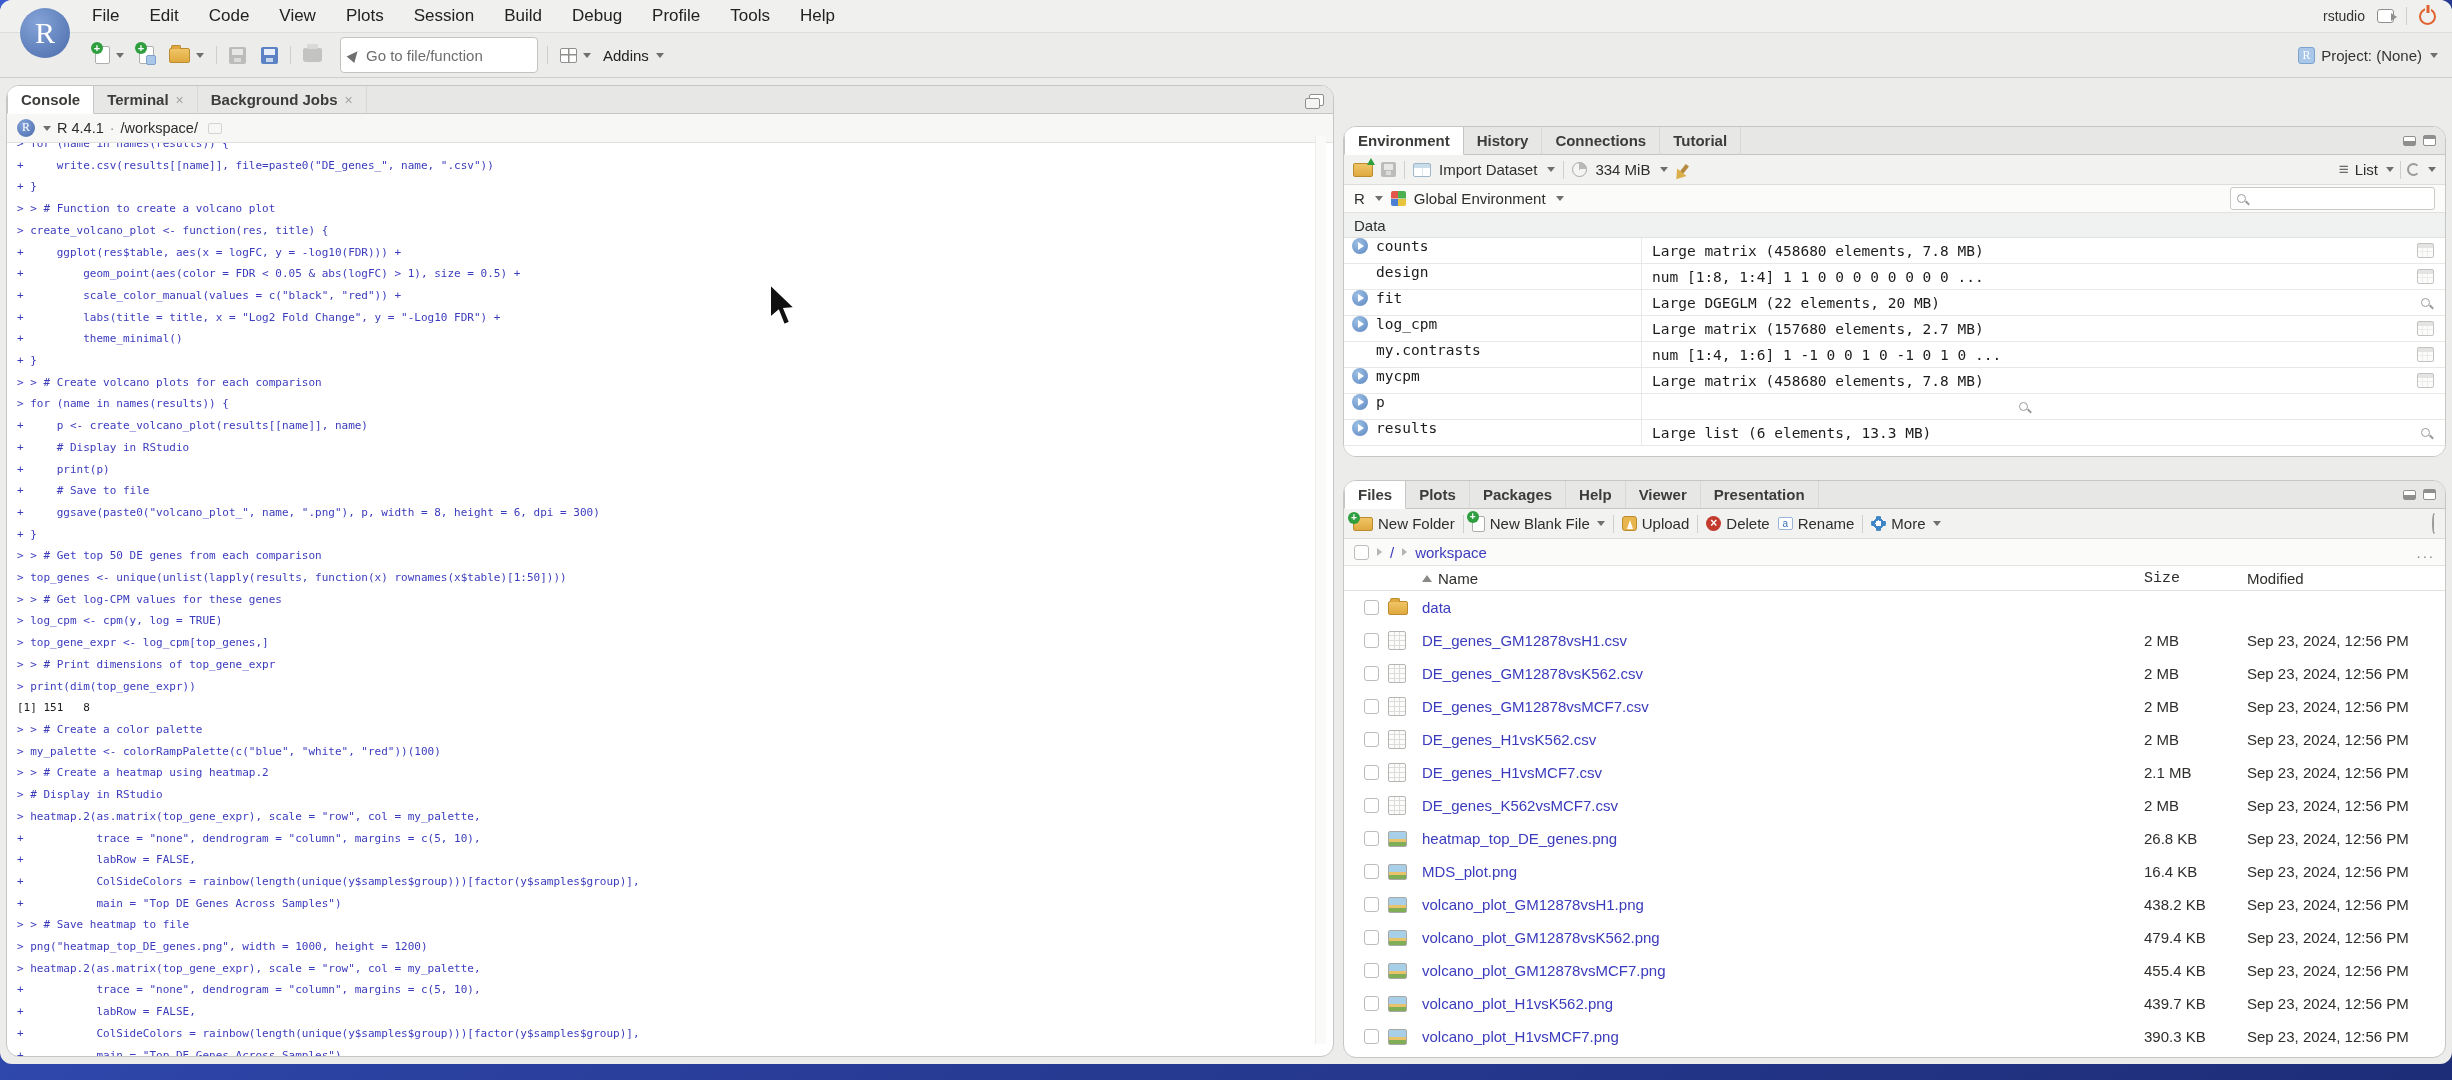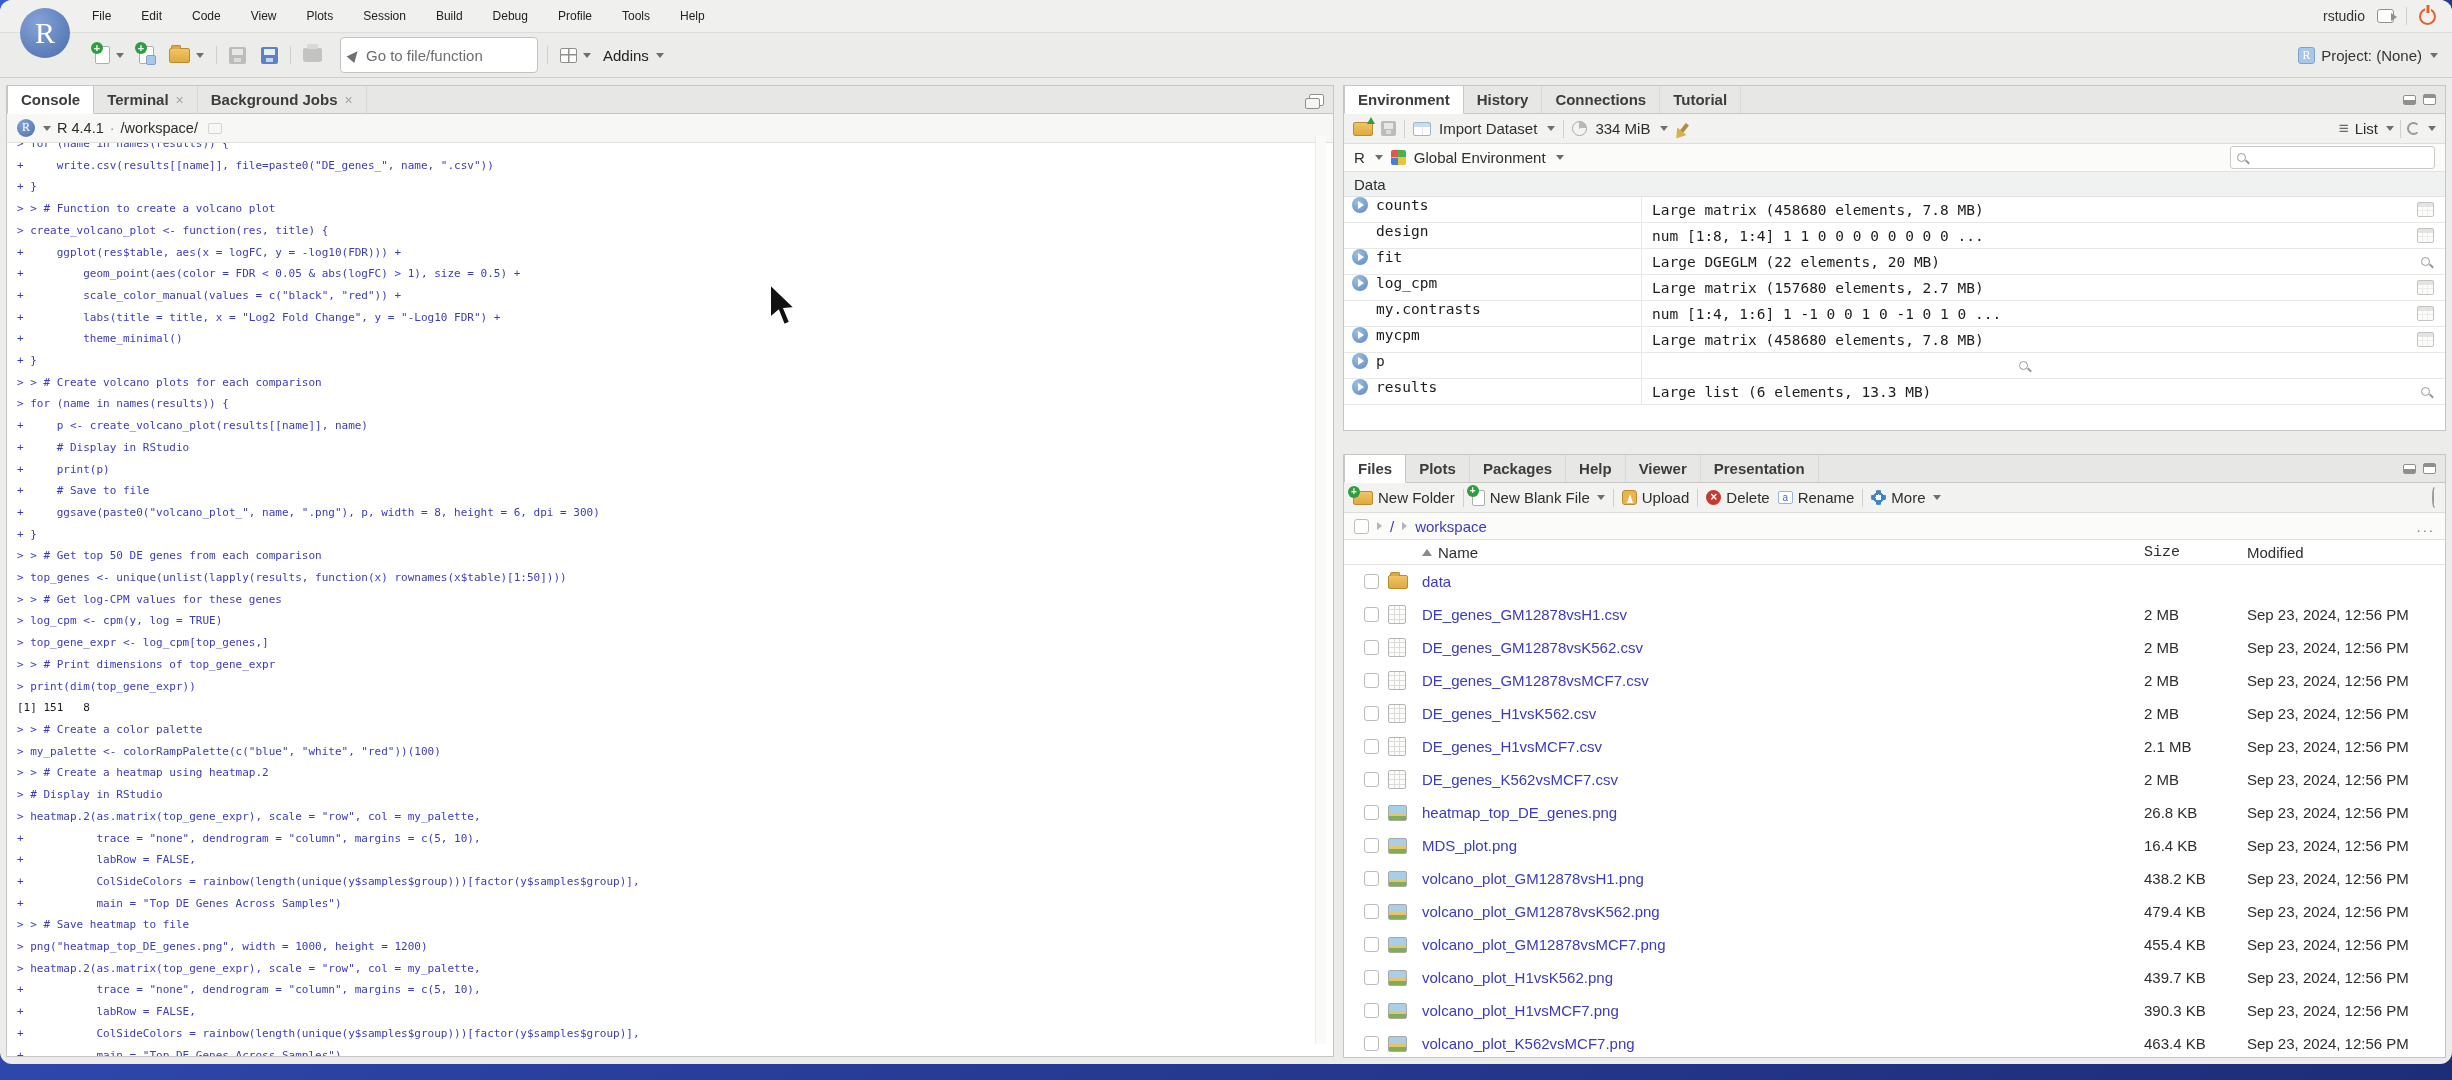--- a/index.html
+++ b/index.html
@@ -10,21 +10,21 @@
   .window { position:absolute; top:0; left:0; width:2452px; height:1064px;
     background:#ececea; border-radius:12px; overflow:hidden; }
 
   
   .menubar { height:33px; display:flex; align-items:center; background:#f0f0ee;
     border-bottom:1px solid #dcdcda; padding-right:16px; }
   .rball-big { position:absolute; top:8px; left:20px; width:50px; height:50px; border-radius:50%;
     background:radial-gradient(circle at 35% 30%, #84a3d8, #4a6cab); z-index:5;
     display:flex; align-items:center; justify-content:center;
     color:#fff; font-family:"Liberation Serif", serif; font-size:30px; }
-  .menus { display:flex; gap:30px; margin-left:92px; font-size:12px; color:#222; }
+  .menus { display:flex; gap:30px; margin-left:92px; font-size:17px; color:#222; }
   .menus span { cursor:default; }
   .mb-right { margin-left:auto; display:flex; align-items:center; gap:12px; font-size:14px; color:#333; }
   .i-openout { width:17px; height:14px; border:1.6px solid #8f8f8d; border-radius:3px; position:relative; background:#fff; }
   .i-openout::after { content:""; position:absolute; right:-4px; top:3px; width:0; height:0;
     border-left:6px solid #8f8f8d; border-top:4px solid transparent; border-bottom:4px solid transparent; }
   .vsep { width:1px; height:18px; background:#cfcfcd; }
   .i-power { width:17px; height:17px; border:2.6px solid #e0622e; border-radius:50%; position:relative; }
   .i-power::after { content:""; position:absolute; left:50%; top:-5px; width:3px; height:8px;
     background:#e0622e; transform:translateX(-50%); box-shadow:0 0 0 1.5px #f0f0ee; }
 
@@ -57,24 +57,24 @@
   .i-panes { width:17px; height:15px; border:1.6px solid #8f8f8d; border-radius:2px; background:
     linear-gradient(#8f8f8d,#8f8f8d) 50% 0/1.5px 100% no-repeat,
     linear-gradient(#8f8f8d,#8f8f8d) 0 50%/100% 1.5px no-repeat, #fff; }
   .addins { font-size:15px; color:#222; display:flex; align-items:center; gap:5px; }
   .tb-right { margin-left:auto; display:flex; align-items:center; gap:6px; font-size:15px; color:#333; }
   .i-rproj { width:17px; height:17px; background:#a9c7e8; border:1px solid #7da3cc; border-radius:3px;
     color:#fff; font-family:"Liberation Serif", serif; font-size:12px; text-align:center; line-height:15px; }
 
   
   .workspace { position:relative; display:flex; gap:9px; padding:7px 6px 6px 6px; height:986px; }
-  .pane { background:#fff; border:1px solid #c6c6c4; border-radius:0; overflow:hidden;
+  .pane { background:#fff; border:1px solid #c6c6c4; border-radius:13px; overflow:hidden;
     display:flex; flex-direction:column; }
   .pane-console { width:1328px; height:972px; }
-  .right-col { display:flex; flex-direction:column; gap:23px; width:1103px; }
+  .right-col { display:flex; flex-direction:column; gap:23px; width:1103px;margin-top:41px; }
   .pane-env { height:351px; } .pane-files { height:612px; }
 
   .tabbar { height:28px; background:#e7e7e5; border-bottom:1px solid #c6c6c4; display:flex; align-items:stretch; }
   .tab { display:flex; align-items:center; gap:7px; padding:0 13px; font-size:15px; font-weight:bold;
     color:#3c3c3a; border-right:1px solid #d8d8d6; }
   .tab.active { background:#fff; border-right:1px solid #c6c6c4; border-left:1px solid #c6c6c4;
     margin-bottom:-1px; border-bottom:1px solid #fff; }
   .tab .x { color:#a4a4a2; font-weight:normal; font-size:14px; }
   .tab-sp { flex:1; }
   .winbtns { display:flex; align-items:center; gap:7px; padding-right:9px; }

